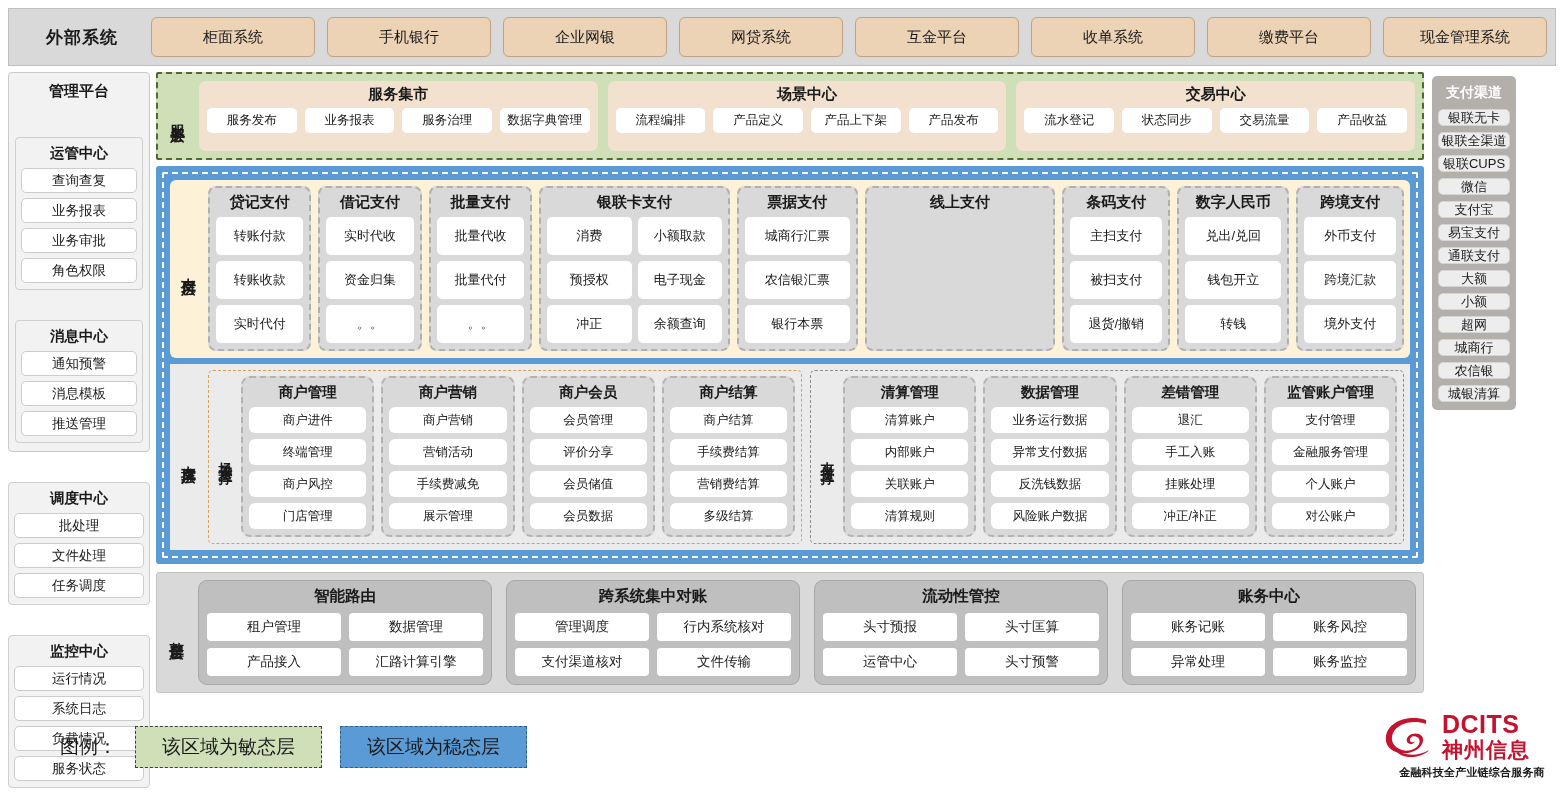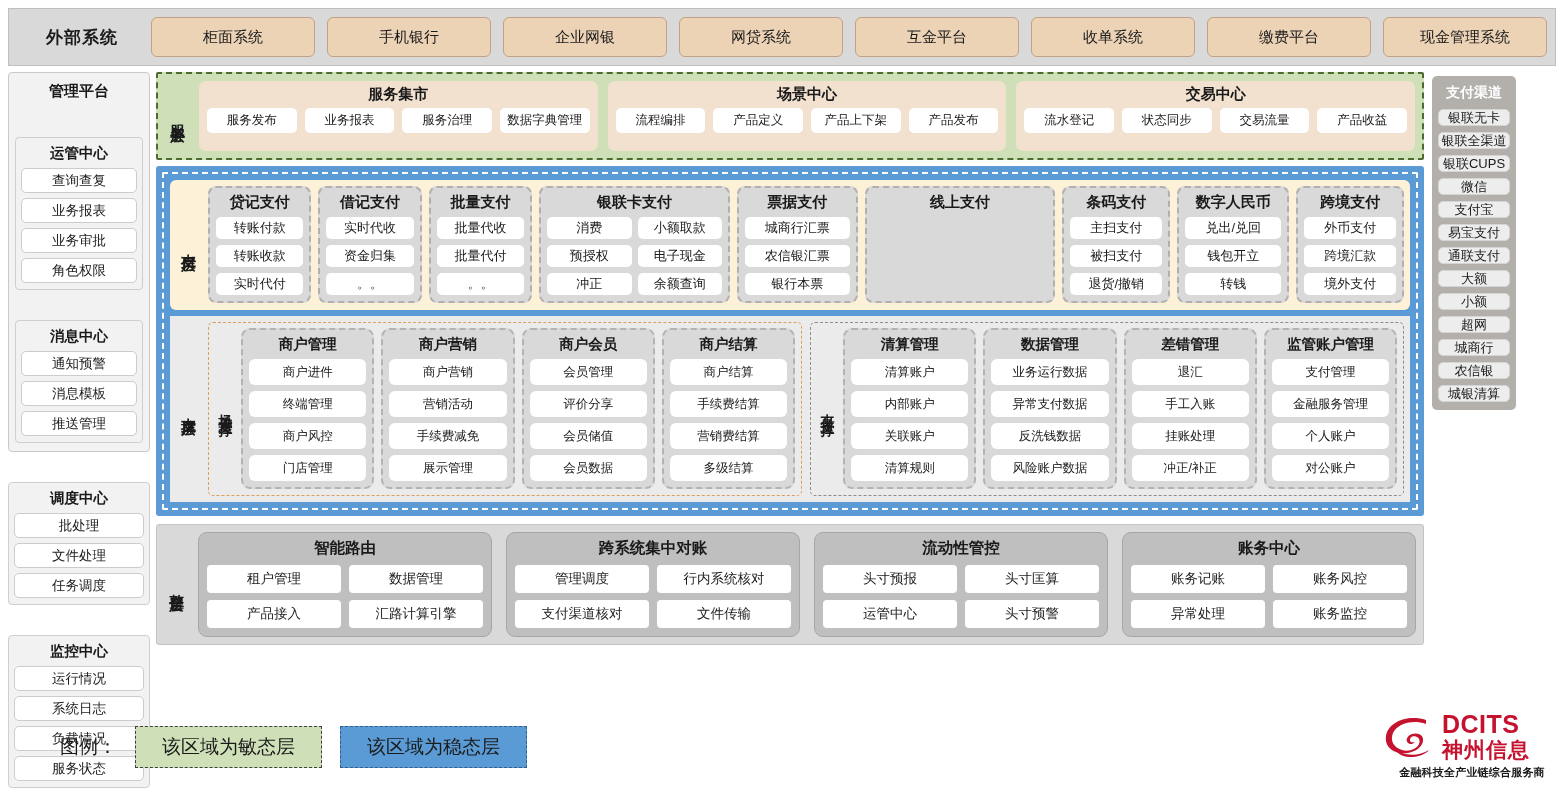--- a/index.html
+++ b/index.html
@@ -119,21 +119,21 @@
     background: #d9d9d9; border: 2px dashed #b0b0b0; border-radius: 8px;
     padding: 3px 6px 6px 6px; display: flex; flex-direction: column;
   }
   .pay-col-title {
     text-align: center; font-size: 15px; font-weight: bold; color: #1a1a1a;
     padding: 2px 0 5px 0; white-space: nowrap;
   }
   .pay-grid { display: flex; flex-direction: column; gap: 6px; }
   .pay-grid-row { display: flex; gap: 6px; }
   .pay-chip {
-    flex: 1; background: #ffffff; border-radius: 5px; height: 22px;
+    flex: 1; background: #ffffff; border-radius: 5px; height: 38px;
     display: flex; align-items: center; justify-content: center;
     font-size: 13px; color: #1a1a1a; white-space: nowrap; padding: 0 3px;
   }
 
   
   .sup-band {
     margin-top: 6px; background: #ebebeb; border-radius: 0;
     padding: 6px; display: flex; align-items: stretch; gap: 6px;
   }
   .sup-groups { flex: 1; display: flex; gap: 8px; }

